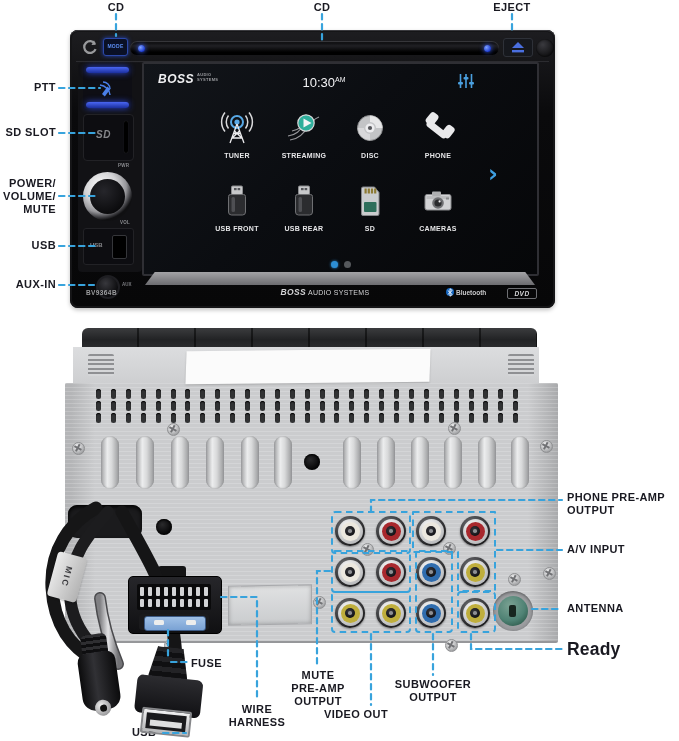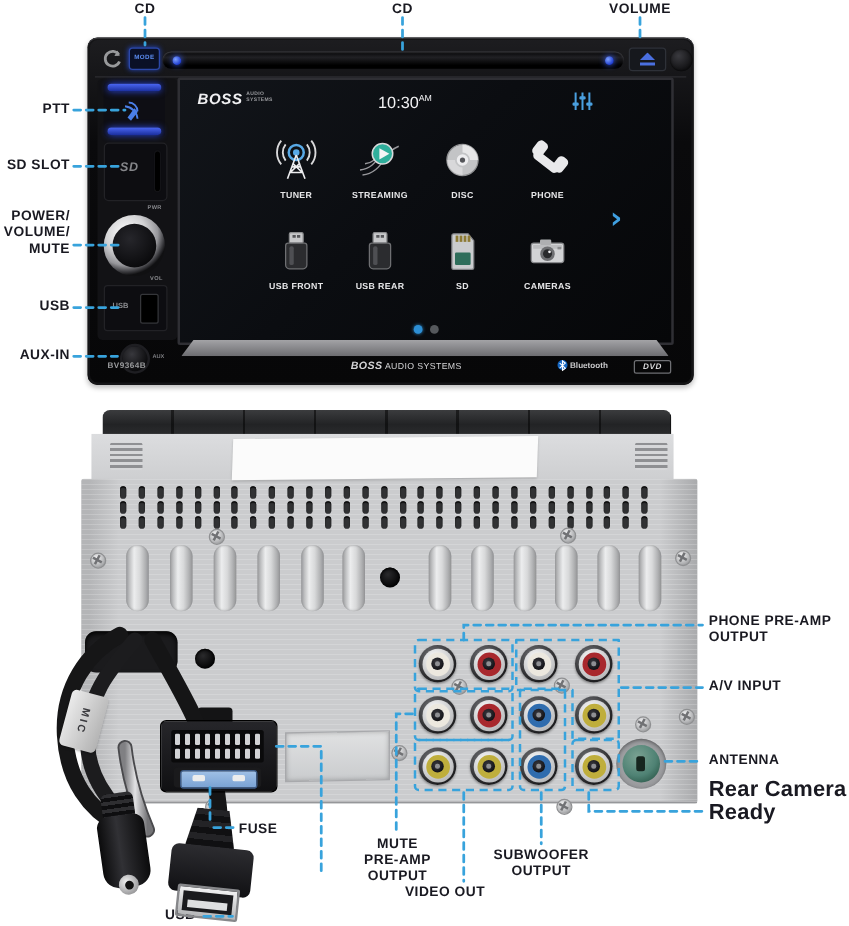--- a/index.html
+++ b/index.html
@@ -692,42 +692,45 @@
     <path class="dline" d="M330,571 H317 V666"></path>
     <path class="dline" d="M371,634 V705"></path>
     <path class="dline" d="M433,634 V675"></path>
     <path class="dline" d="M221,597 H257 V700"></path>
     <path class="dline" d="M168,630 V656 M171,662 H188"></path>
     <path class="dline" d="M163,733 H186"></path>
   </svg>
 
   <div class="co center" style="left:96px;top:1px;width:40px">CD</div>
   <div class="co center" style="left:302px;top:1px;width:40px">CD</div>
-  <div class="co center" style="left:482px;top:1px;width:60px">VOLUME</div>
+  <div class="co center" style="left:482px;top:1px;width:60px">EJECT</div>
 
   <div class="co rightal" style="left:0;top:81px;width:56px">PTT</div>
   <div class="co rightal" style="left:0;top:126px;width:56px">SD SLOT</div>
-  <div class="co rightal" style="left:0;top:167px;width:56px">
+  <div class="co rightal" style="left:0;top:177px;width:56px">
     <span>POWER/</span><br>
     <span>VOLUME/</span><br>
     <span>MUTE</span>
   </div>
   <div class="co rightal" style="left:0;top:239px;width:56px">USB</div>
   <div class="co rightal" style="left:0;top:278px;width:56px">AUX-IN</div>
 
   <div class="co" style="left:567px;top:491px">
     <span>PHONE PRE-AMP</span><br><span>OUTPUT</span>
   </div>
   <div class="co" style="left:567px;top:543px">A/V INPUT</div>
   <div class="co" style="left:567px;top:602px">ANTENNA</div>
   <div class="co-big" style="left:567px;top:622px">
-    <span>Rear Camera</span><br><span>Ready</span>
+    <br><span>Ready</span>
   </div>
 
   <div class="co" style="left:191px;top:657px">FUSE</div>
+  <div class="co center" style="left:207px;top:703px;width:100px">
+    <span>WIRE</span><br><span>HARNESS</span>
+  </div>
   <div class="co center" style="left:268px;top:669px;width:100px">
     <span>MUTE</span><br><span>PRE-AMP</span><br><span>OUTPUT</span>
   </div>
   <div class="co center" style="left:306px;top:708px;width:100px">VIDEO OUT</div>
   <div class="co center" style="left:383px;top:678px;width:100px">
     <span>SUBWOOFER</span><br><span>OUTPUT</span>
   </div>
   <div class="co" style="left:132px;top:726px">USB</div>
 </div>
 

